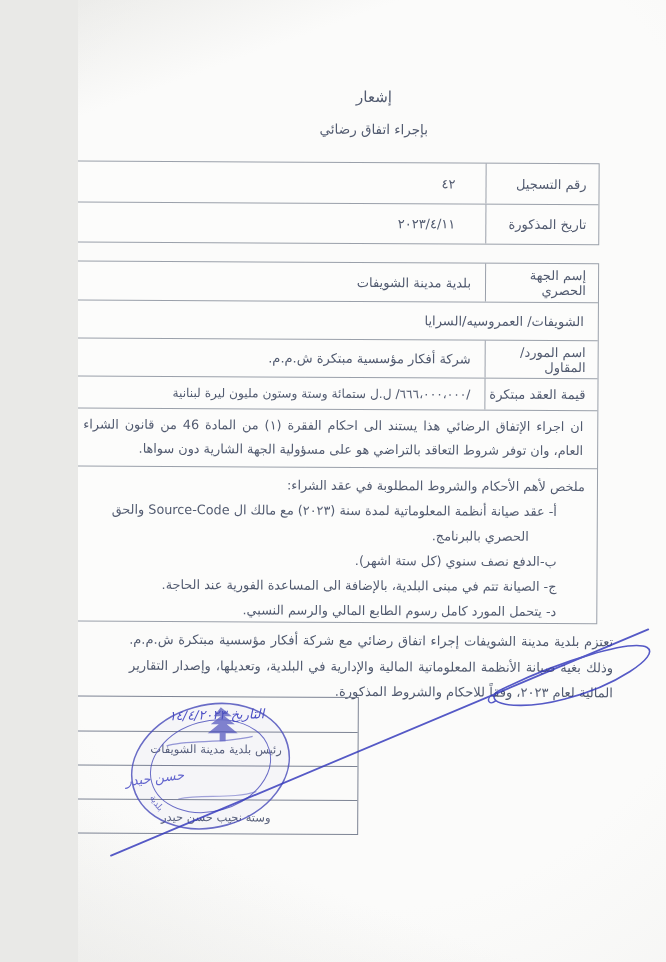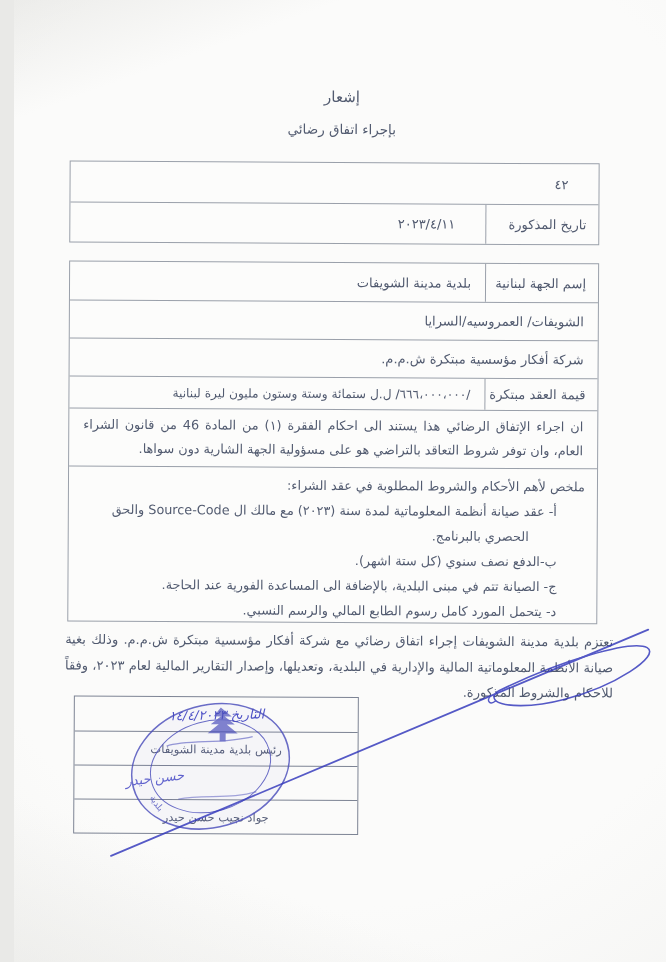--- a/index.html
+++ b/index.html
@@ -1,17 +1,17 @@
 <!DOCTYPE html>
 <html lang="ar" dir="rtl"><head>
 <meta charset="utf-8">
 <style>
   html,body{margin:0;padding:0;background:#e9e9e7;}
   .page{
-    position:relative;width:652px;height:962px;overflow:hidden;
+    position:relative;width:588px;height:962px;overflow:hidden;
     background:
       linear-gradient(160deg, rgba(225,225,222,.55) 0%, rgba(255,255,255,0) 10%),
       linear-gradient(20deg, rgba(228,228,225,.45) 0%, rgba(255,255,255,0) 14%),
       radial-gradient(120% 95% at 52% 42%, #fbfbfa 55%, #f0f0ee 100%),
       #f6f6f4;
     font-family:"DejaVu Sans", sans-serif;
     color:#525b70;direction:rtl;
   }
   .tilt{position:absolute;inset:0;transform:rotate(.3deg);transform-origin:50% 50%;}
   .doc-title{position:absolute;top:88px;left:0;right:0;text-align:center;font-size:15px;letter-spacing:1px;}
@@ -56,37 +56,39 @@
 <body>
 
 <div class="page">
   <div class="tilt">
 
     <div class="doc-title">إشعار</div>
     <div class="doc-subtitle">بإجراء اتفاق رضائي</div>
 
     <div class="tbl tbl-reg">
       <div class="row split">
+        <div class="lbl">رقم التسجيل</div>
         <div class="val pad-lg">٤٢</div>
       </div>
       <div class="row split">
         <div class="lbl">تاريخ المذكورة</div>
         <div class="val pad-lg">٢٠٢٣/٤/١١</div>
       </div>
     </div>
 
     <div class="tbl tbl-det">
       <div class="row split r38">
-        <div class="lbl">إسم الجهة لبنانية</div>
+        <div class="lbl">إسم الجهة الحصري</div>
         <div class="val pad-md">بلدية مدينة الشويفات</div>
       </div>
       <div class="row split r38">
         <div class="val pad-md">الشويفات/ العمروسيه/السرايا</div>
       </div>
       <div class="row split r38">
+        <div class="lbl">اسم المورد/المقاول</div>
         <div class="val pad-md">شركة أفكار مؤسسية مبتكرة ش.م.م.</div>
       </div>
       <div class="row split r32">
         <div class="lbl">قيمة العقد مبتكرة</div>
         <div class="val pad-md small-val">/٦٦٦،٠٠٠،٠٠٠/ ل.ل ستمائة وستة وستون مليون ليرة لبنانية</div>
       </div>
       <div class="row legal">
         <div class="fullcell">ان اجراء الإتفاق الرضائي هذا يستند الى احكام الفقرة (١) من المادة 46 من قانون الشراء العام، وان توفر شروط التعاقد بالتراضي هو على مسؤولية الجهة الشارية دون سواها.</div>
       </div>
       <div class="row">
@@ -104,21 +106,21 @@
 
     <div class="sig-tbl">
       <div class="sig-row">
         <span class="hand hand-date">التاريخ ١٤/٤/٢٠٢٣</span>
       </div>
       <div class="sig-row">
         <span class="sig-print">رئيس بلدية مدينة الشويفات</span>
       </div>
       <div class="sig-row"></div>
       <div class="sig-row">
-        <span class="sig-print">جواد نجيب حسن حيدر</span>
+        <span class="sig-print">وستة نجيب حسن حيدر</span>
       </div>
     </div>
 
     <svg class="overlay" width="666" height="962" viewBox="0 0 666 962">
 
       <g opacity="0.82">
         <g transform="rotate(-16 212 767)">
           <ellipse cx="212" cy="767" rx="80" ry="61" fill="rgba(90,95,200,0.05)" stroke="#4a4dbb" stroke-width="1.6"></ellipse>
           <ellipse cx="212" cy="767" rx="61" ry="45" fill="none" stroke="#4a4dbb" stroke-width="1"></ellipse>
         </g>

